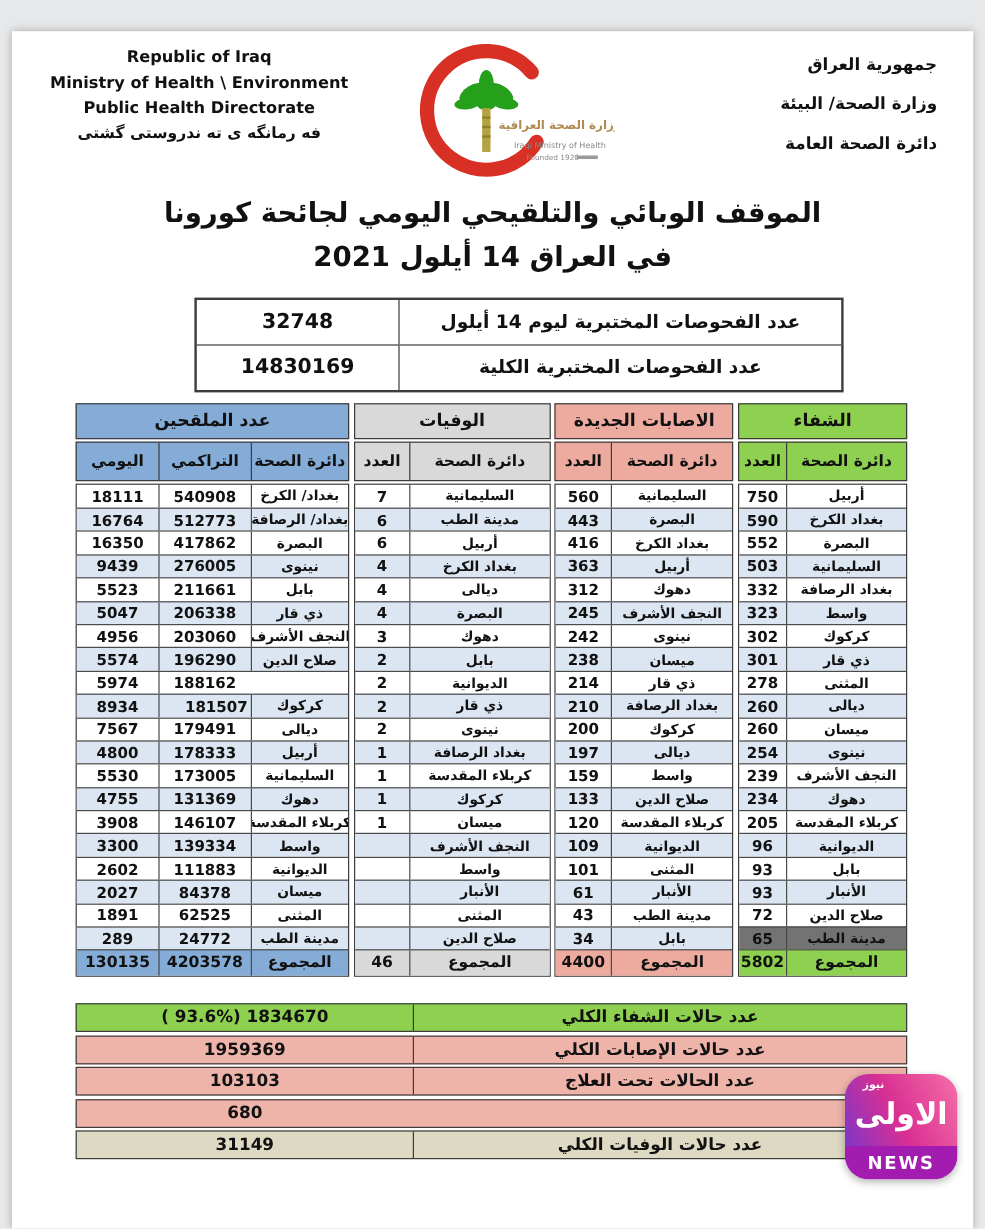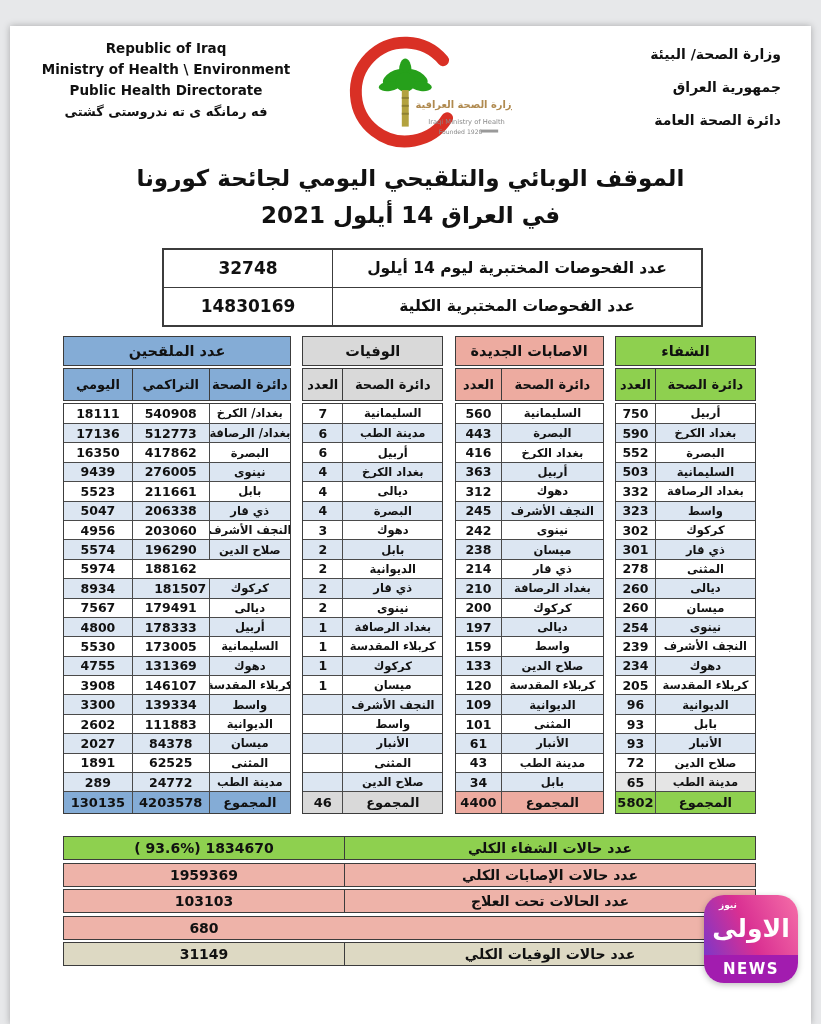--- a/index.html
+++ b/index.html
@@ -27,21 +27,21 @@
   
   .tests{margin:14px 0 0 152px;width:537px;border:2px solid #3c3c3c;}
   .tests-row{display:flex;height:37px;}
   .tests-row + .tests-row{border-top:1.5px solid #3c3c3c;}
   .tests-val{width:168px;display:flex;align-items:center;justify-content:center;font-weight:bold;font-size:17px;}
   .tests-label{flex:1;border-left:1.5px solid #3c3c3c;display:flex;align-items:center;justify-content:center;direction:rtl;font-weight:bold;font-size:15.5px;}
 
   
   .tables-row{display:flex;justify-content:space-between;margin:9px 55px 0 53px;}
   .dtable-vaccinated{width:228px;}
-  .dtable-deaths{width:141px;}
+  .dtable-deaths{width:164px;}
   .dtable-new-infections{width:149px;}
   .dtable-recovered{width:141px;}
   .t-title{height:30px;border:1.5px solid #3c3c3c;display:flex;align-items:center;justify-content:center;
            font-weight:bold;font-size:14.5px;direction:rtl;margin-bottom:2px;box-sizing:border-box;}
   .t-cols{height:33px;border:1.5px solid #3c3c3c;display:flex;margin-bottom:2px;box-sizing:border-box;}
   .t-col{display:flex;align-items:center;justify-content:center;font-weight:bold;font-size:13px;direction:rtl;box-sizing:border-box;}
   .t-col + .t-col{border-left:1px solid #3c3c3c;}
   .t-body{border:1.5px solid #3c3c3c;box-sizing:border-box;}
   .trow{display:flex;height:19.4px;box-sizing:border-box;}
   .trow + .trow{border-top:1px solid #4a4a4a;}
@@ -102,22 +102,22 @@
         <rect x="58.5" y="79" width="7" height="2" fill="#8f8132"></rect>
 
         <text x="124" y="74" text-anchor="middle" font-size="10" font-weight="bold" fill="#b08a4f" font-family="DejaVu Sans, sans-serif">وزارة الصحة العراقية</text>
         <text x="124" y="90" text-anchor="middle" font-size="6.8" fill="#8a8a8a" font-family="DejaVu Sans, sans-serif">Iraqi Ministry of Health</text>
         <text x="118" y="100" text-anchor="middle" font-size="6.2" fill="#8a8a8a" font-family="DejaVu Sans, sans-serif">Founded  1920</text>
         <rect x="138" y="96" width="18" height="3" fill="#9a9a9a"></rect>
       </svg>
     </div>
 
     <div class="hdr-ar">
+      <div>جمهورية العراق</div>
       <div>وزارة الصحة/ البيئة</div>
-      <div>جمهورية العراق</div>
       <div>دائرة الصحة العامة</div>
     </div>
   </div>
 
   <div class="title">
     <div>الموقف الوبائي والتلقيحي اليومي لجائحة كورونا</div>
     <div>في العراق  14  أيلول 2021</div>
   </div>
 
   <div class="tests">
@@ -139,21 +139,21 @@
           <div class="t-col" style="width: 34%;">التراكمي</div>
           <div class="t-col" style="width: 36%;">دائرة الصحة</div>
         </div>
         <div class="t-body">
           <div class="trow">
             <div class="tc" style="width: 30%;">18111</div>
             <div class="tc" style="width: 34%;">540908</div>
             <div class="tc tc-name" style="width: 36%;">بغداد/ الكرخ</div>
           </div>
           <div class="trow" style="background: rgb(220, 230, 242);">
-            <div class="tc" style="width: 30%;">17136</div>
+            <div class="tc" style="width: 30%;">16764</div>
             <div class="tc" style="width: 34%;">512773</div>
             <div class="tc tc-name" style="width: 36%;">بغداد/ الرصافة</div>
           </div>
           <div class="trow">
             <div class="tc" style="width: 30%;">16350</div>
             <div class="tc" style="width: 34%;">417862</div>
             <div class="tc tc-name" style="width: 36%;">البصرة</div>
           </div>
           <div class="trow" style="background: rgb(220, 230, 242);">
             <div class="tc" style="width: 30%;">9439</div>
@@ -509,21 +509,21 @@
             <div class="tc tc-name" style="width: 72%;">بابل</div>
           </div>
           <div class="trow" style="background: rgb(220, 230, 242);">
             <div class="tc" style="width: 28%;">93</div>
             <div class="tc tc-name" style="width: 72%;">الأنبار</div>
           </div>
           <div class="trow">
             <div class="tc" style="width: 28%;">72</div>
             <div class="tc tc-name" style="width: 72%;">صلاح الدين</div>
           </div>
-          <div class="trow" style="background: #e5e5e5;">
+          <div class="trow" style="background: #737373;">
             <div class="tc" style="width: 28%;">65</div>
             <div class="tc tc-name" style="width: 72%;">مدينة الطب</div>
           </div>
           <div class="trow trow-total" style="background: rgb(142, 208, 79);">
             <div class="tc" style="width: 28%;">5802</div>
             <div class="tc" style="width: 72%;">المجموع</div>
           </div>
         </div>
       </div>
     </div>

